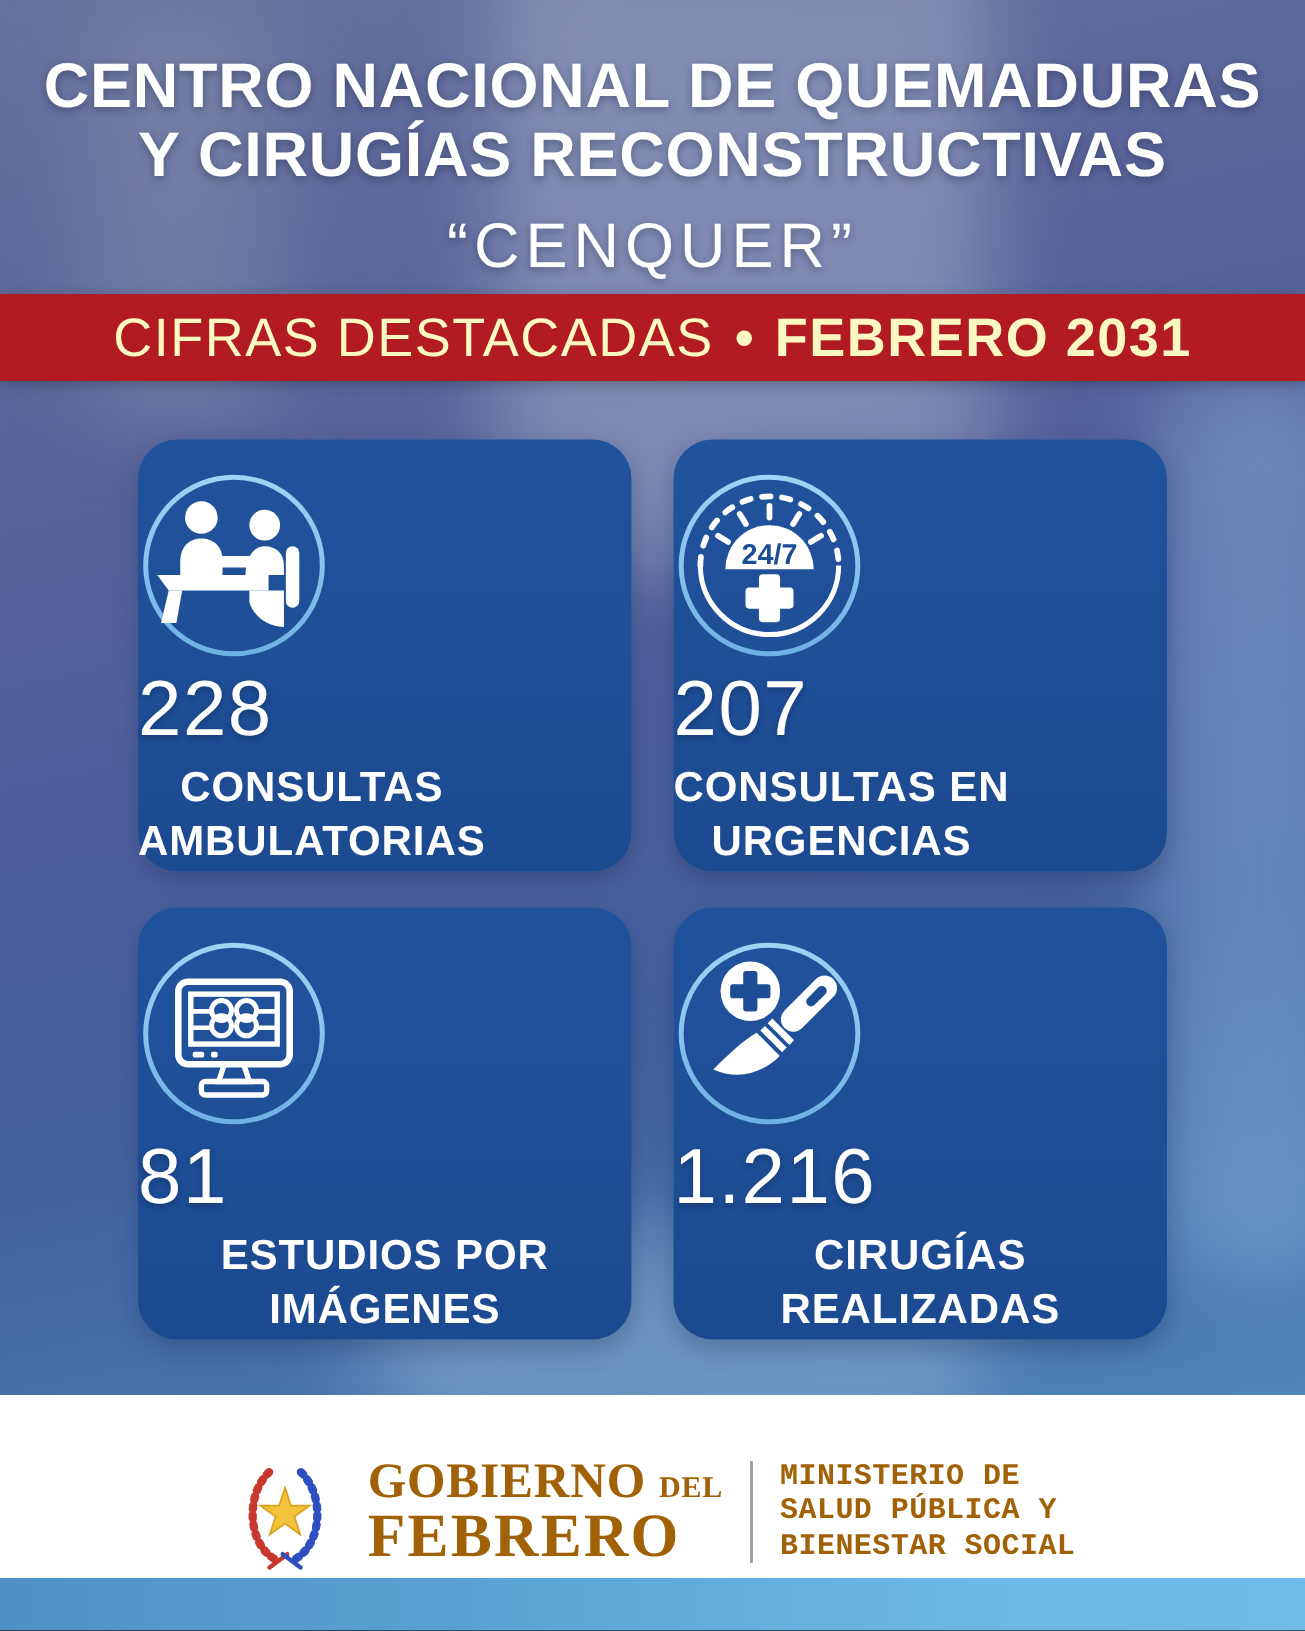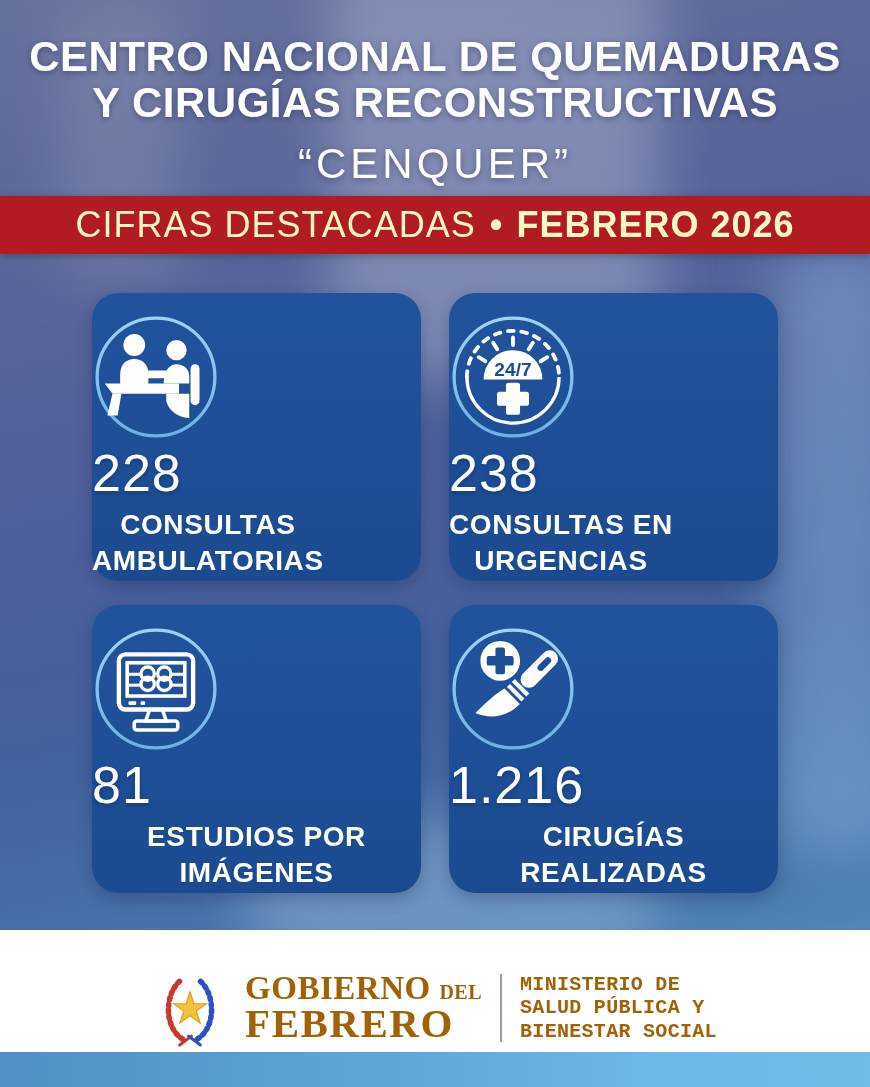--- a/index.html
+++ b/index.html
@@ -64,21 +64,21 @@
   <div class="bg-blob blob-bottom"></div>
 
   <div class="header">
     <h1 class="title"><span>CENTRO NACIONAL DE QUEMADURAS</span><br><span>Y CIRUGÍAS RECONSTRUCTIVAS</span></h1>
     <div class="subtitle">“CENQUER”</div>
   </div>
 
   <div class="banner">
     <span class="lbl">CIFRAS DESTACADAS</span>
     <span class="sep">•</span>
-    <span class="per">FEBRERO 2026</span>
+    <span class="per">FEBRERO 2031</span>
   </div>
 
   <div class="cards">
 
     <div class="card">
       <div class="icon-wrap">
         <svg viewBox="0 0 100 100" width="128" height="128">
           <defs>
             <linearGradient id="ring1" x1="0" y1="0" x2="0" y2="1">
               <stop offset="0" stop-color="#9ed3f4"></stop>
@@ -124,21 +124,21 @@
             <line x1="76.8" y1="34.5" x2="71.6" y2="37.7"></line>
           </g>
           <path d="M27,52 A23,23 0 0 1 73,52 Z" fill="#ffffff"></path>
           <text x="50" y="49" text-anchor="middle" font-family="Liberation Sans, sans-serif" font-size="15" font-weight="700" fill="#1d4e95">24/7</text>
           <g fill="#ffffff">
             <rect x="44.5" y="54.5" width="11" height="25" rx="2"></rect>
             <rect x="37.5" y="61.5" width="25" height="11" rx="2"></rect>
           </g>
         </svg>
       </div>
-      <div class="num">238</div>
+      <div class="num">207</div>
       <div class="lbl2">CONSULTAS EN
 URGENCIAS</div>
     </div>
 
     <div class="card">
       <div class="icon-wrap">
         <svg viewBox="0 0 100 100" width="128" height="128">
           <defs>
             <linearGradient id="ring3" x1="0" y1="0" x2="0" y2="1">
               <stop offset="0" stop-color="#9ed3f4"></stop>

